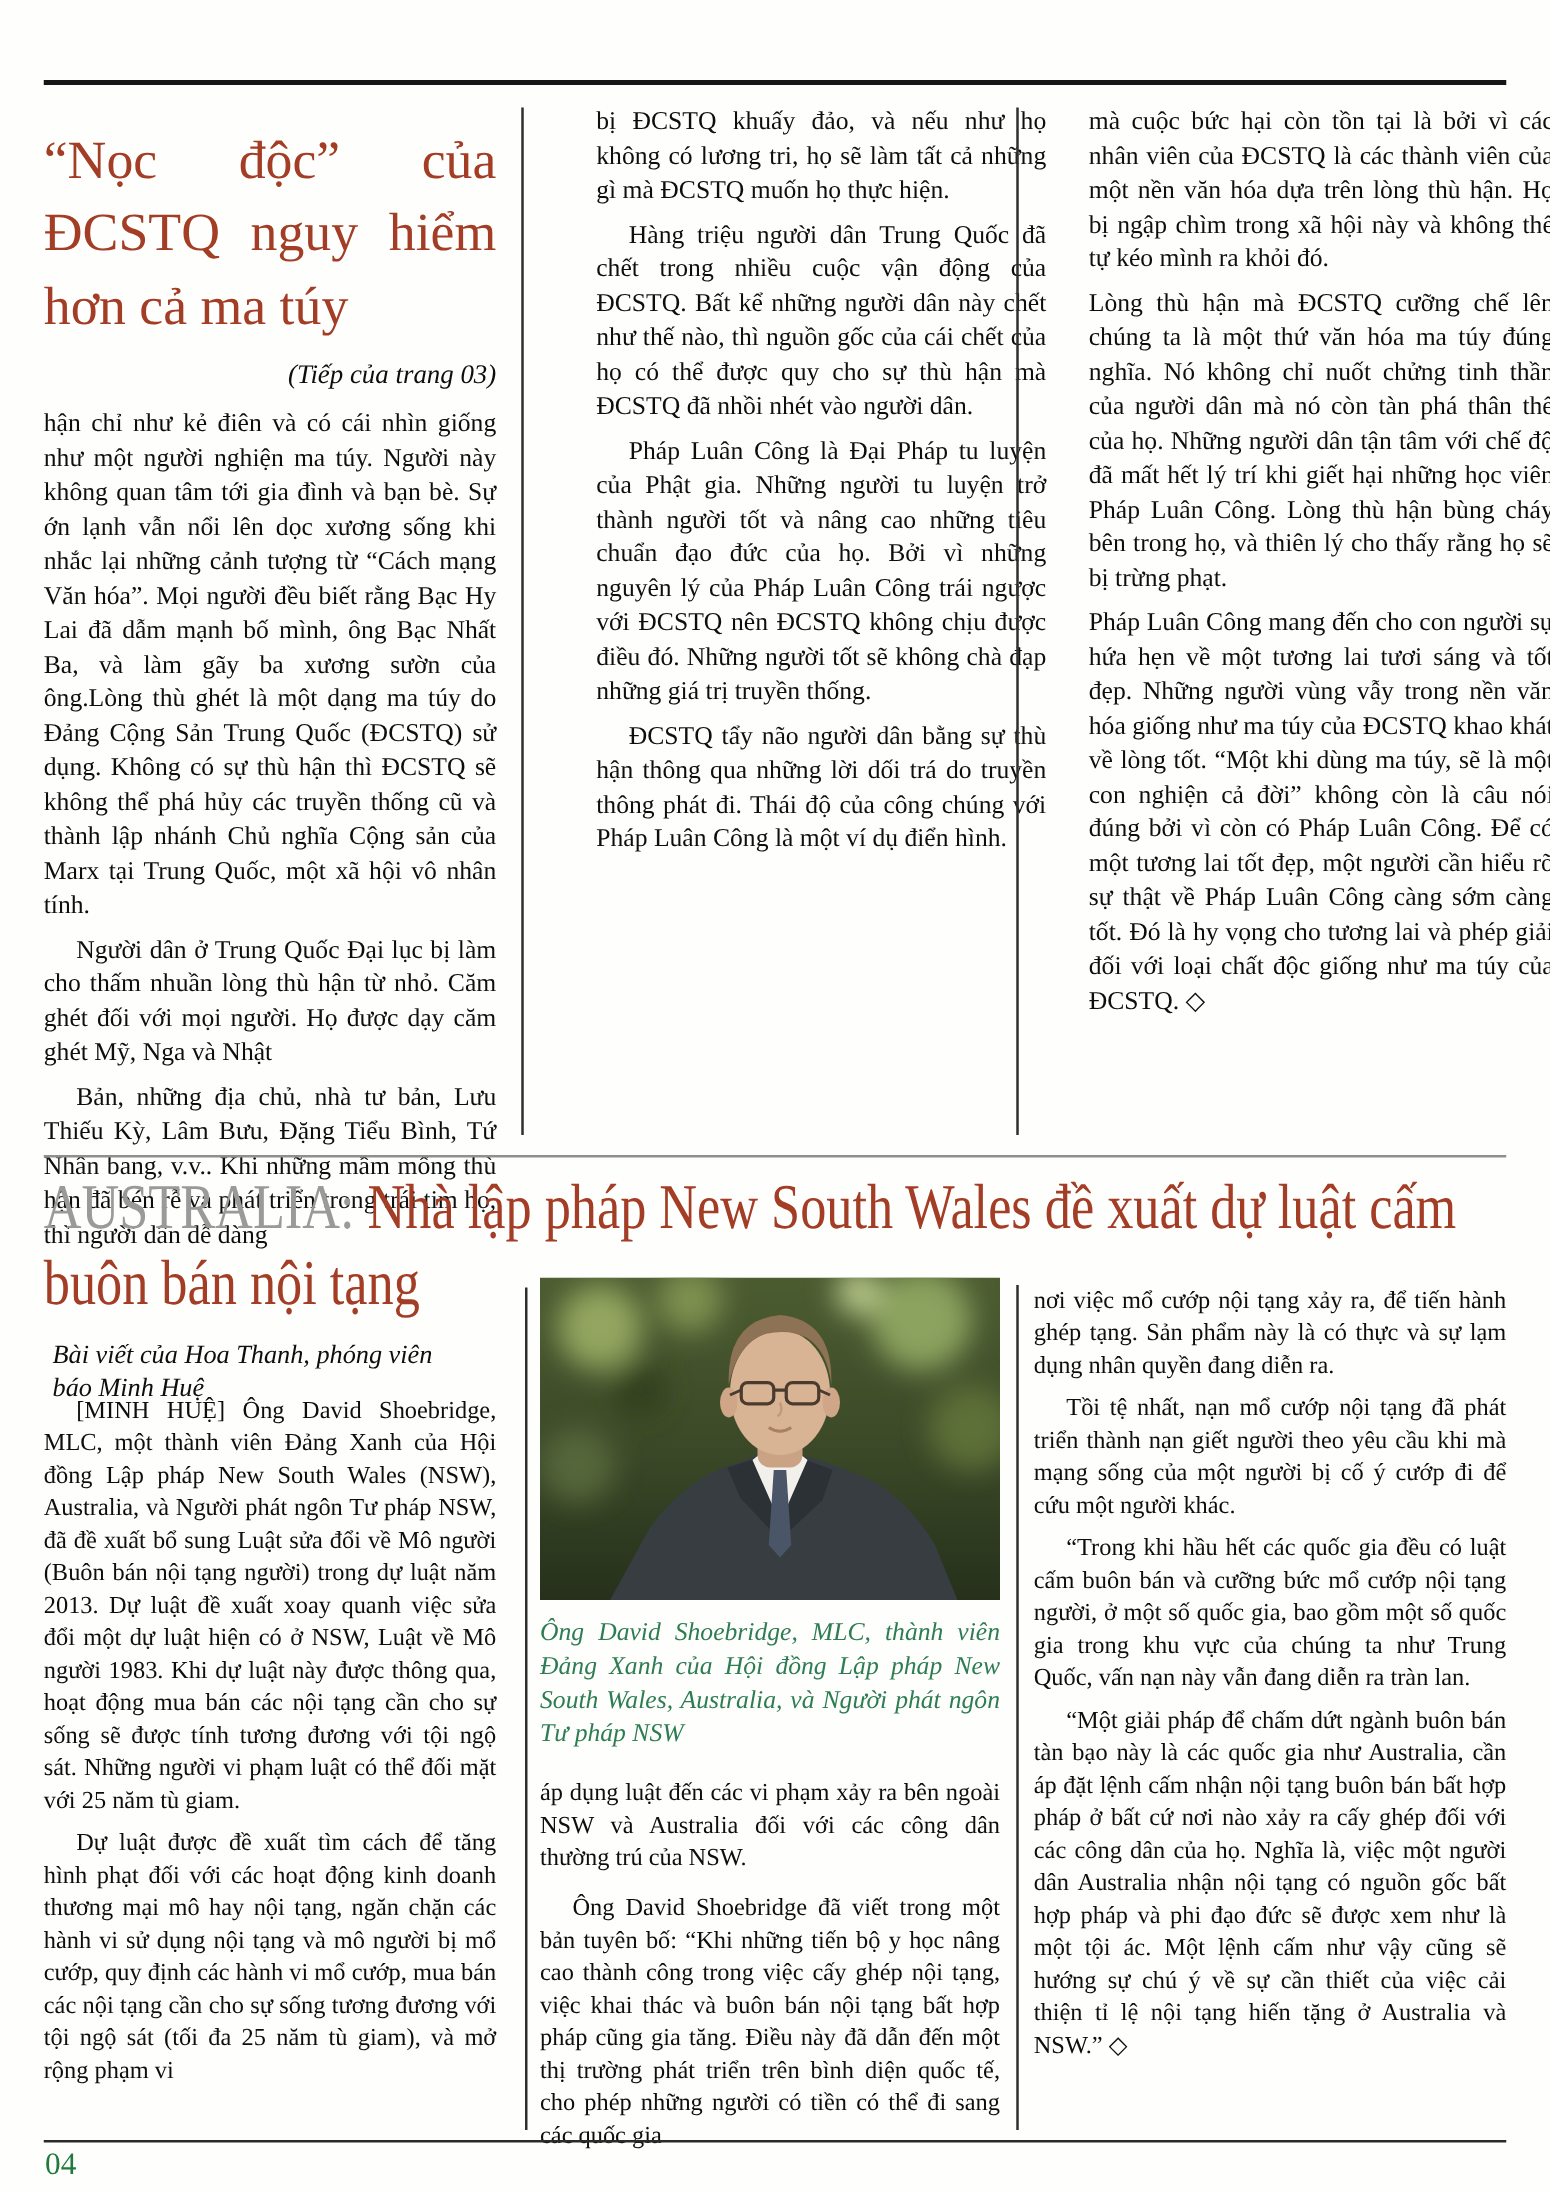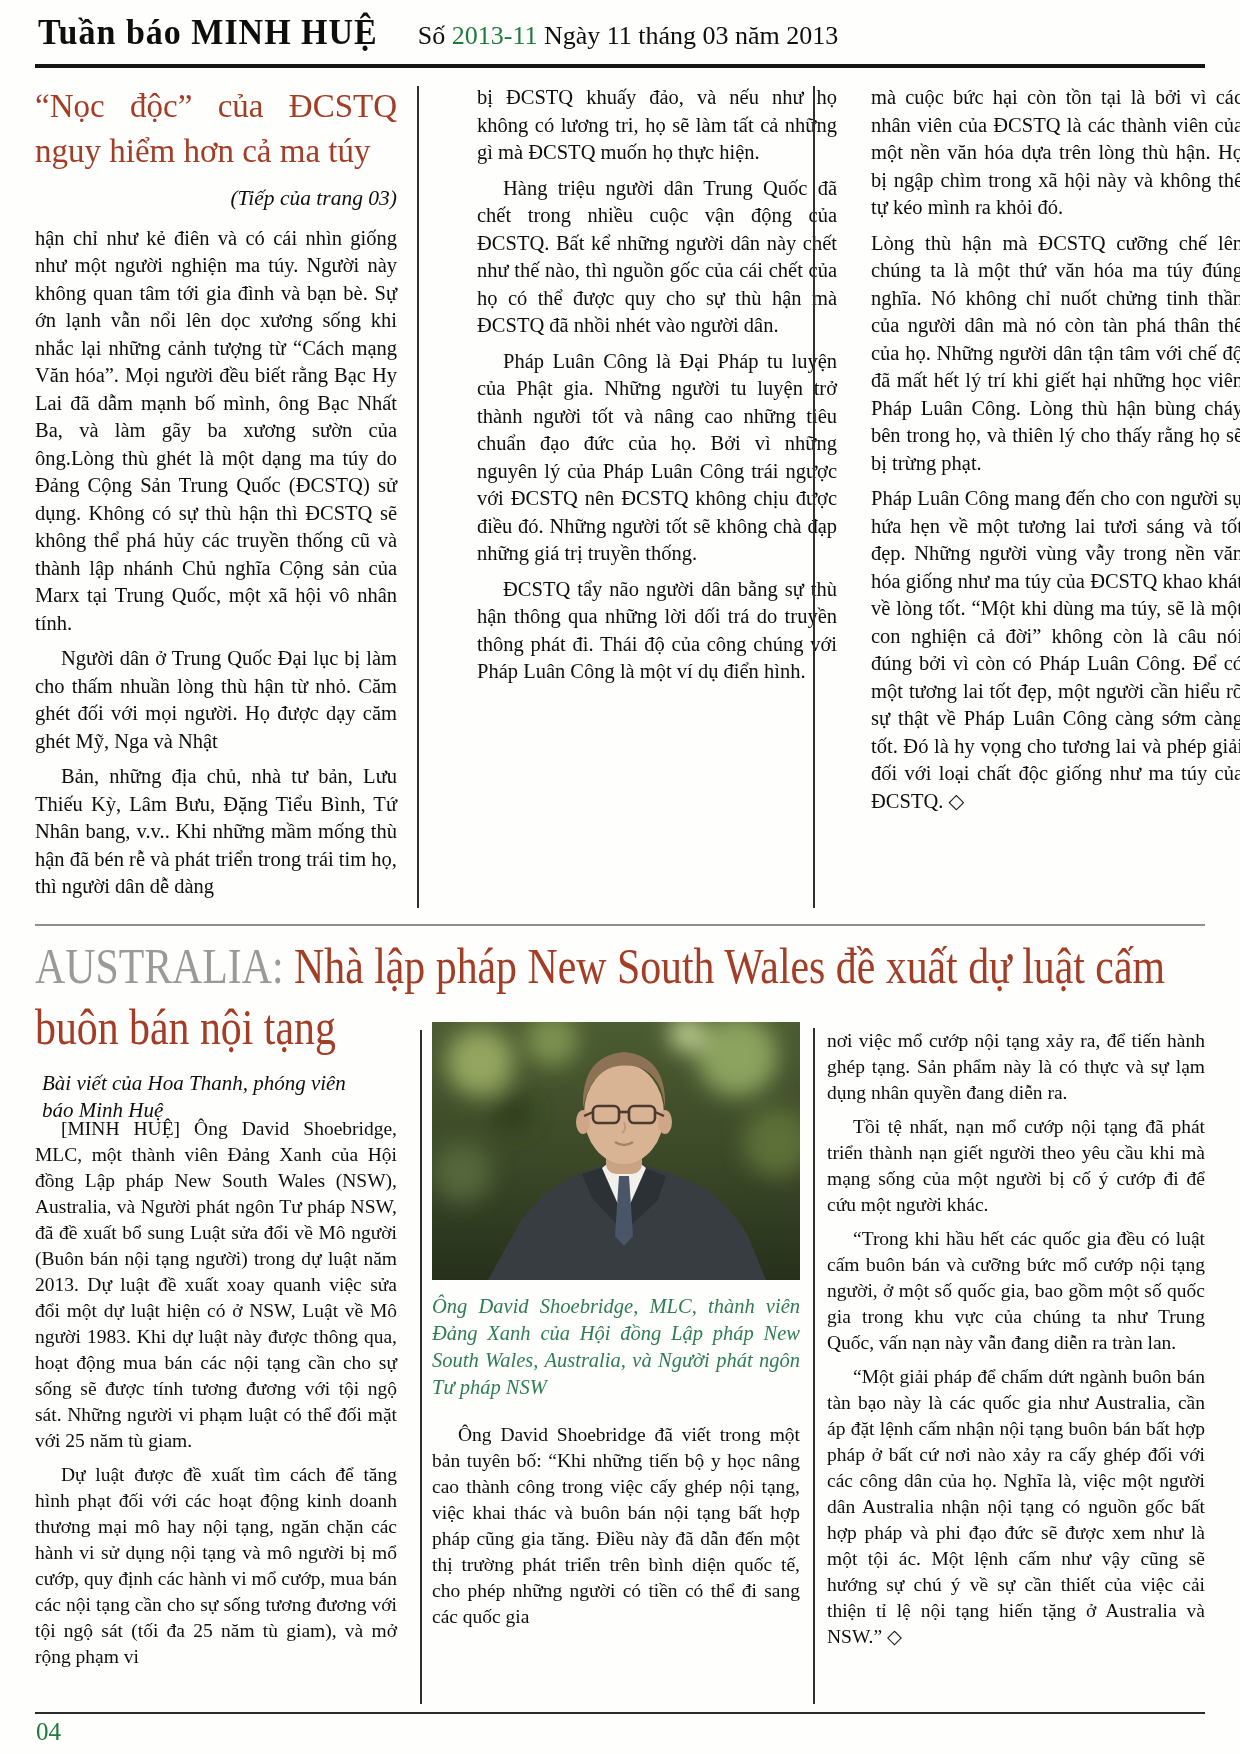--- a/index.html
+++ b/index.html
@@ -12,21 +12,21 @@
   .brand{font-size:34px;font-weight:700;letter-spacing:1px;transform:scaleY(1.05);transform-origin:left bottom;}
   .issueline{font-size:26px;}
   .issueline .green{color:#1f7a3c;}
   .top-rule{position:absolute;left:35px;top:64px;width:1170px;height:4px;background:#161616;}
   
   .col{position:absolute;text-align:justify;}
   .body{font-size:20.5px;line-height:27.5px;margin:0 0 8px 0;text-align:justify;}
   .ind{text-indent:26px;}
   .bot .body{font-size:19.5px;line-height:26px;}
   
-  .a1-title{font-size:33px;line-height:1.36;font-weight:400;color:#a33d25;margin:0 0 12px 0;text-align:justify;}
+  .a1-title{font-size:43px;line-height:1.36;font-weight:400;color:#a33d25;margin:16px 0 12px 0;text-align:justify;}
   .a1-note{font-style:italic;font-size:21.5px;margin:0 0 14px 0;text-align:right;}
   .vrule{position:absolute;width:2px;background:#2f2f2f;}
   .section-rule{position:absolute;left:35px;top:924px;width:1170px;height:2px;background:#8f8f8f;}
   
   .a2-head{position:absolute;left:35px;top:936px;width:1170px;height:130px;overflow:visible;}
   .condense{width:1427px;transform:scaleX(0.82);transform-origin:left top;font-size:51px;line-height:1.2;font-weight:400;}
   .kicker{color:#9a9a9a;}
   .a2-title{color:#a33d25;}
   .byline{position:absolute;left:42px;top:1032px;width:330px;font-style:italic;font-size:21px;line-height:27px;text-align:left;margin-top:38px;}
   
@@ -35,28 +35,20 @@
   .bot .caption ~ .body{margin-top:14px;}
   
   .footer-rule{position:absolute;left:35px;top:1712px;width:1170px;height:2px;background:#2b2b2b;}
   .pagenum{position:absolute;left:36px;top:1718px;font-size:25px;color:#1f7a3c;}
 </style>
 </head>
 <body>
 
 <div class="page">
 
-  <div class="masthead">
-    <div class="brand">Tuần báo MINH HUỆ</div>
-    <div class="issueline">
-      <span>Số</span>
-      <span class="green">2013-11</span>
-      <span>Ngày 11 tháng 03 năm 2013</span>
-    </div>
-  </div>
   <div class="top-rule"></div>
 
   <section class="col" style="left:35px;top:84px;width:362px;">
     <h1 class="a1-title">“Nọc độc” của ĐCSTQ nguy hiểm hơn cả ma túy</h1>
     <p class="a1-note">(Tiếp của trang 03)</p>
     <p class="body">hận chỉ như kẻ điên và có cái nhìn giống như một người nghiện ma túy. Người này không quan tâm tới gia đình và bạn bè. Sự ớn lạnh vẫn nổi lên dọc xương sống khi nhắc lại những cảnh tượng từ “Cách mạng Văn hóa”. Mọi người đều biết rằng Bạc Hy Lai đã dẫm mạnh bố mình, ông Bạc Nhất Ba, và làm gãy ba xương sườn của ông.Lòng thù ghét là một dạng ma túy do Đảng Cộng Sản Trung Quốc (ĐCSTQ) sử dụng. Không có sự thù hận thì ĐCSTQ sẽ không thể phá hủy các truyền thống cũ và thành lập nhánh Chủ nghĩa Cộng sản của Marx tại Trung Quốc, một xã hội vô nhân tính.</p>
     <p class="body ind">Người dân ở Trung Quốc Đại lục bị làm cho thấm nhuần lòng thù hận từ nhỏ. Căm ghét đối với mọi người. Họ được dạy căm ghét Mỹ, Nga và Nhật</p>
     <p class="body ind">Bản, những địa chủ, nhà tư bản, Lưu Thiếu Kỳ, Lâm Bưu, Đặng Tiểu Bình, Tứ Nhân bang, v.v.. Khi những mầm mống thù hận đã bén rễ và phát triển trong trái tim họ, thì người dân dễ dàng</p>
   </section>
 
@@ -135,20 +127,21 @@
       <rect x="161" y="84" width="26" height="17" rx="5" fill="none" stroke="#4a3b2e" stroke-width="2.6"></rect>
       <rect x="197" y="84" width="26" height="17" rx="5" fill="none" stroke="#4a3b2e" stroke-width="2.6"></rect>
       <line x1="187" y1="90" x2="197" y2="90" stroke="#4a3b2e" stroke-width="2.6"></line>
       <line x1="161" y1="90" x2="152" y2="94" stroke="#4a3b2e" stroke-width="2.4"></line>
       <line x1="223" y1="90" x2="232" y2="94" stroke="#4a3b2e" stroke-width="2.4"></line>
 
       <path d="M183,120 Q192,126 201,120" fill="none" stroke="#a97f66" stroke-width="2.4"></path>
       <path d="M192,100 Q195,108 190,111" fill="none" stroke="#c09a7c" stroke-width="2"></path>
     </svg>
     <p class="caption">Ông David Shoebridge, MLC, thành viên Đảng Xanh của Hội đồng Lập pháp New South Wales, Australia, và Người phát ngôn Tư pháp NSW</p>
+    <p class="body">áp dụng luật đến các vi phạm xảy ra bên ngoài NSW và Australia đối với các công dân thường trú của NSW.</p>
     <p class="body ind">Ông David Shoebridge đã viết trong một bản tuyên bố: “Khi những tiến bộ y học nâng cao thành công trong việc cấy ghép nội tạng, việc khai thác và buôn bán nội tạng bất hợp pháp cũng gia tăng. Điều này đã dẫn đến một thị trường phát triển trên bình diện quốc tế, cho phép những người có tiền có thể đi sang các quốc gia</p>
   </section>
 
   <div class="vrule" style="left:813px;top:1028px;height:676px;"></div>
 
   <section class="col bot" style="left:827px;top:1028px;width:378px;">
     <p class="body">nơi việc mổ cướp nội tạng xảy ra, để tiến hành ghép tạng. Sản phẩm này là có thực và sự lạm dụng nhân quyền đang diễn ra.</p>
     <p class="body ind">Tồi tệ nhất, nạn mổ cướp nội tạng đã phát triển thành nạn giết người theo yêu cầu khi mà mạng sống của một người bị cố ý cướp đi để cứu một người khác.</p>
     <p class="body ind">“Trong khi hầu hết các quốc gia đều có luật cấm buôn bán và cưỡng bức mổ cướp nội tạng người, ở một số quốc gia, bao gồm một số quốc gia trong khu vực của chúng ta như Trung Quốc, vấn nạn này vẫn đang diễn ra tràn lan.</p>
     <p class="body ind">“Một giải pháp để chấm dứt ngành buôn bán tàn bạo này là các quốc gia như Australia, cần áp đặt lệnh cấm nhận nội tạng buôn bán bất hợp pháp ở bất cứ nơi nào xảy ra cấy ghép đối với các công dân của họ. Nghĩa là, việc một người dân Australia nhận nội tạng có nguồn gốc bất hợp pháp và phi đạo đức sẽ được xem như là một tội ác. Một lệnh cấm như vậy cũng sẽ hướng sự chú ý về sự cần thiết của việc cải thiện tỉ lệ nội tạng hiến tặng ở Australia và NSW.” ◇</p>

